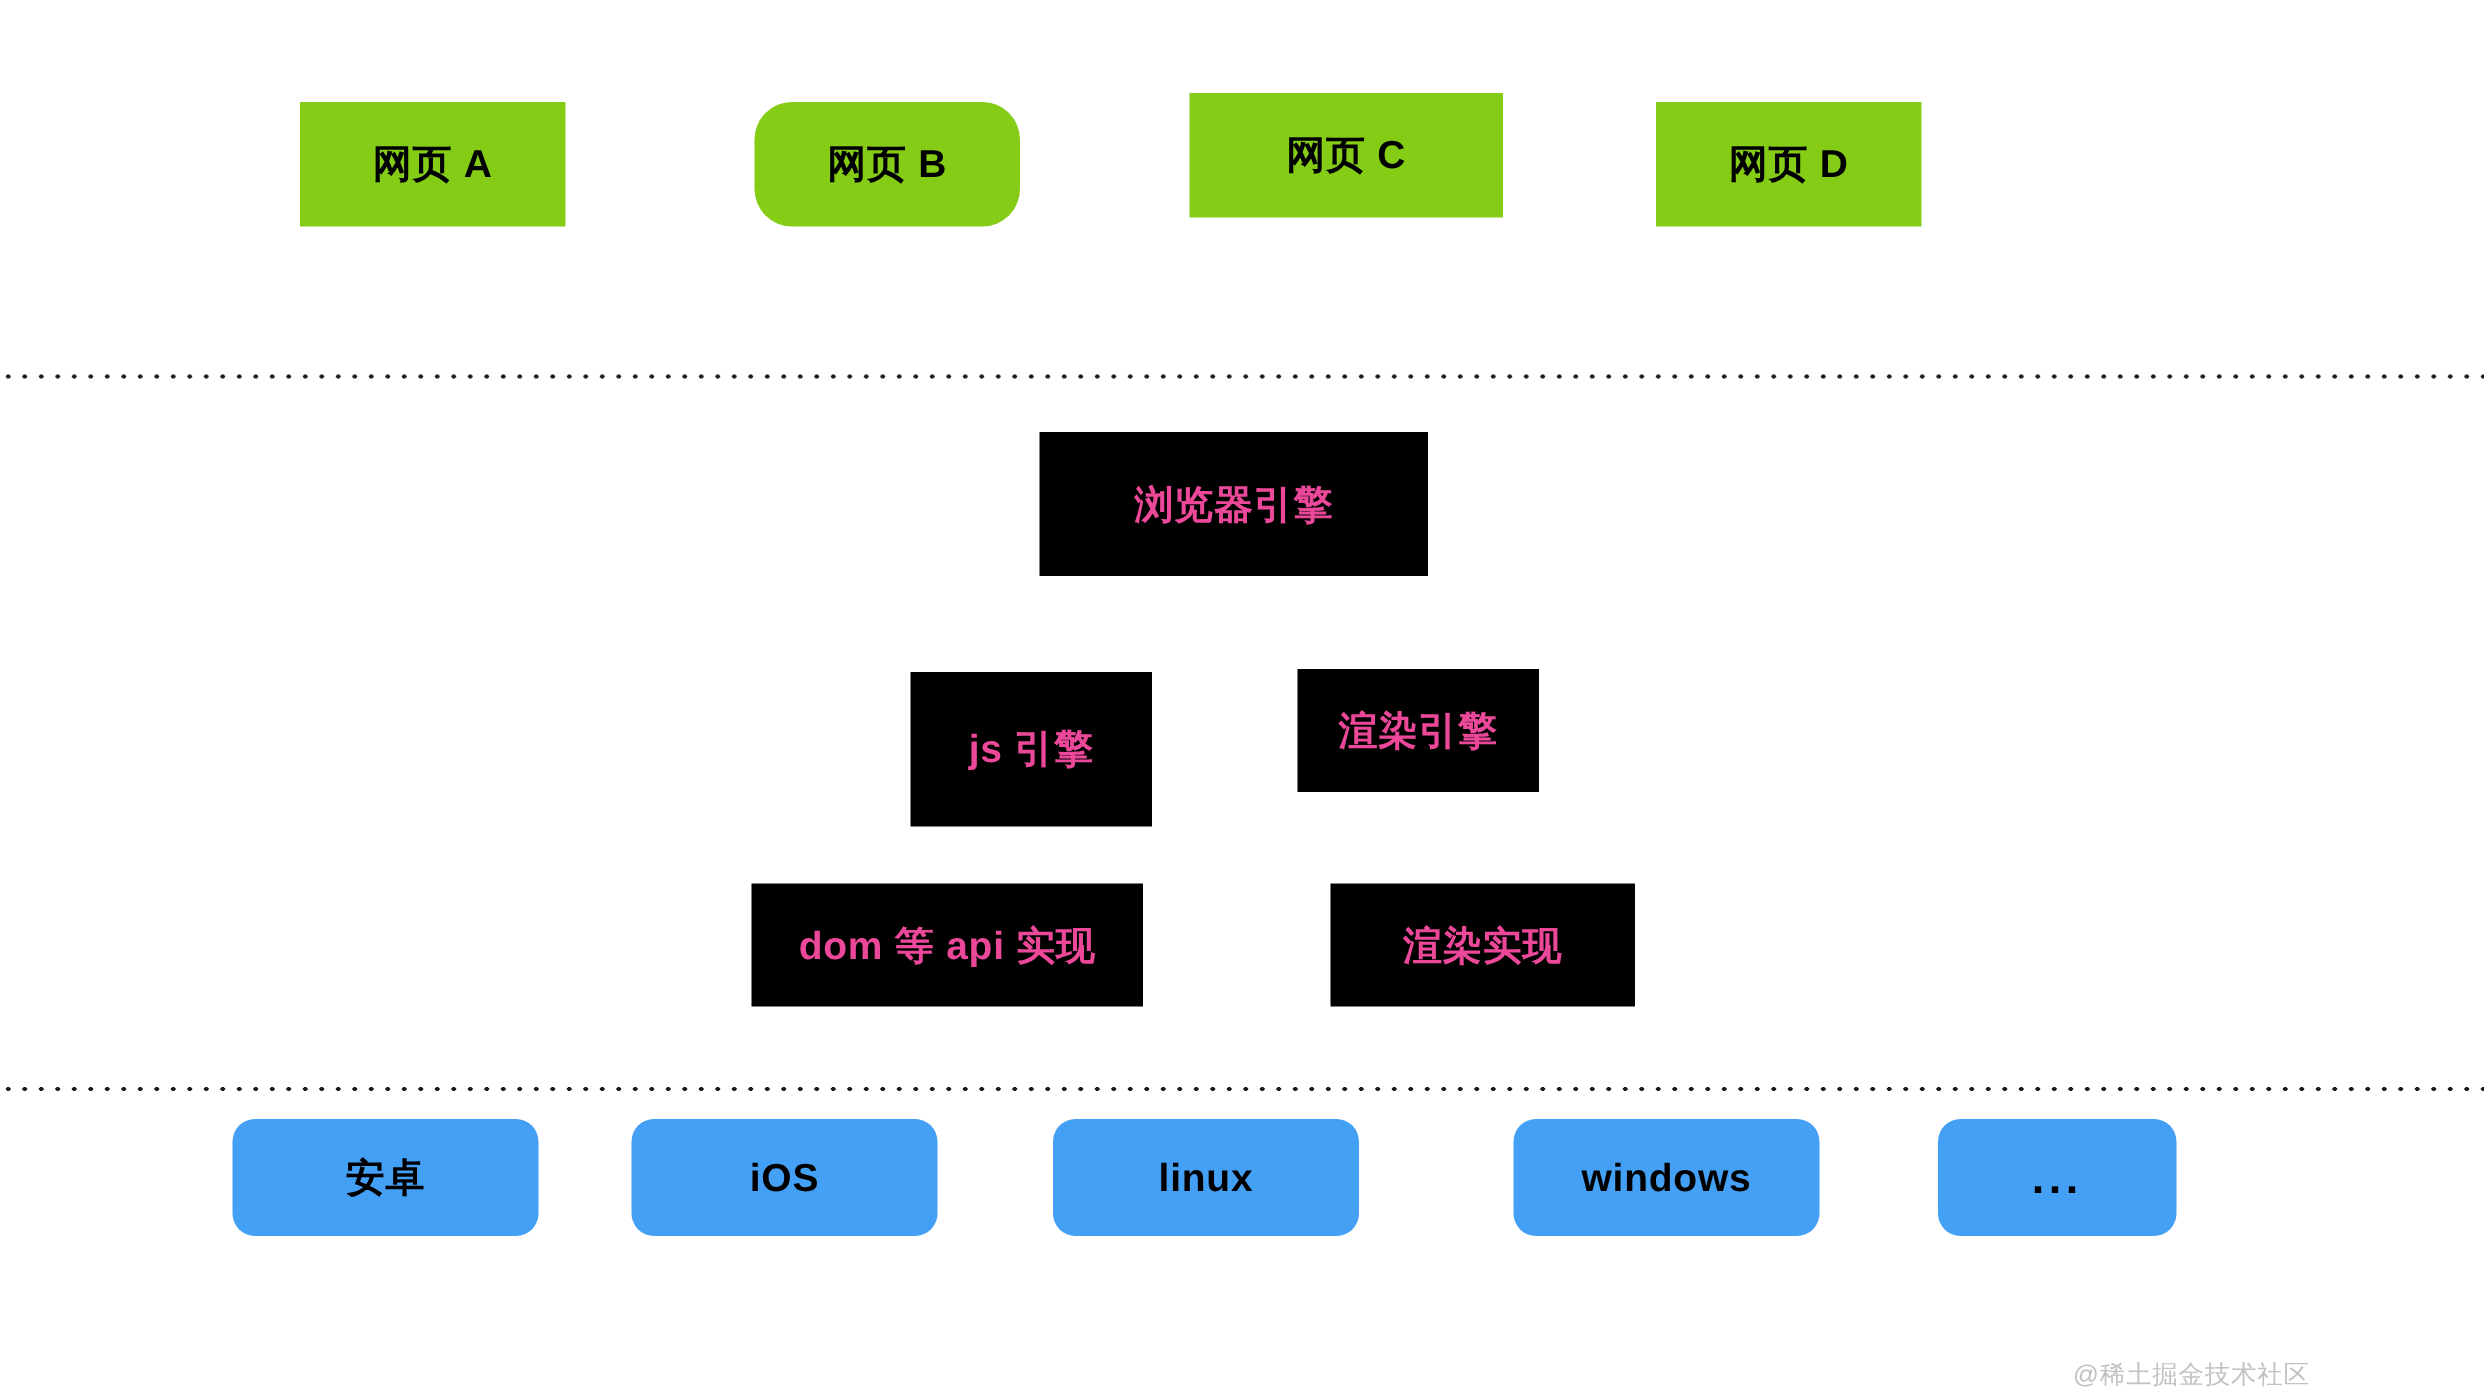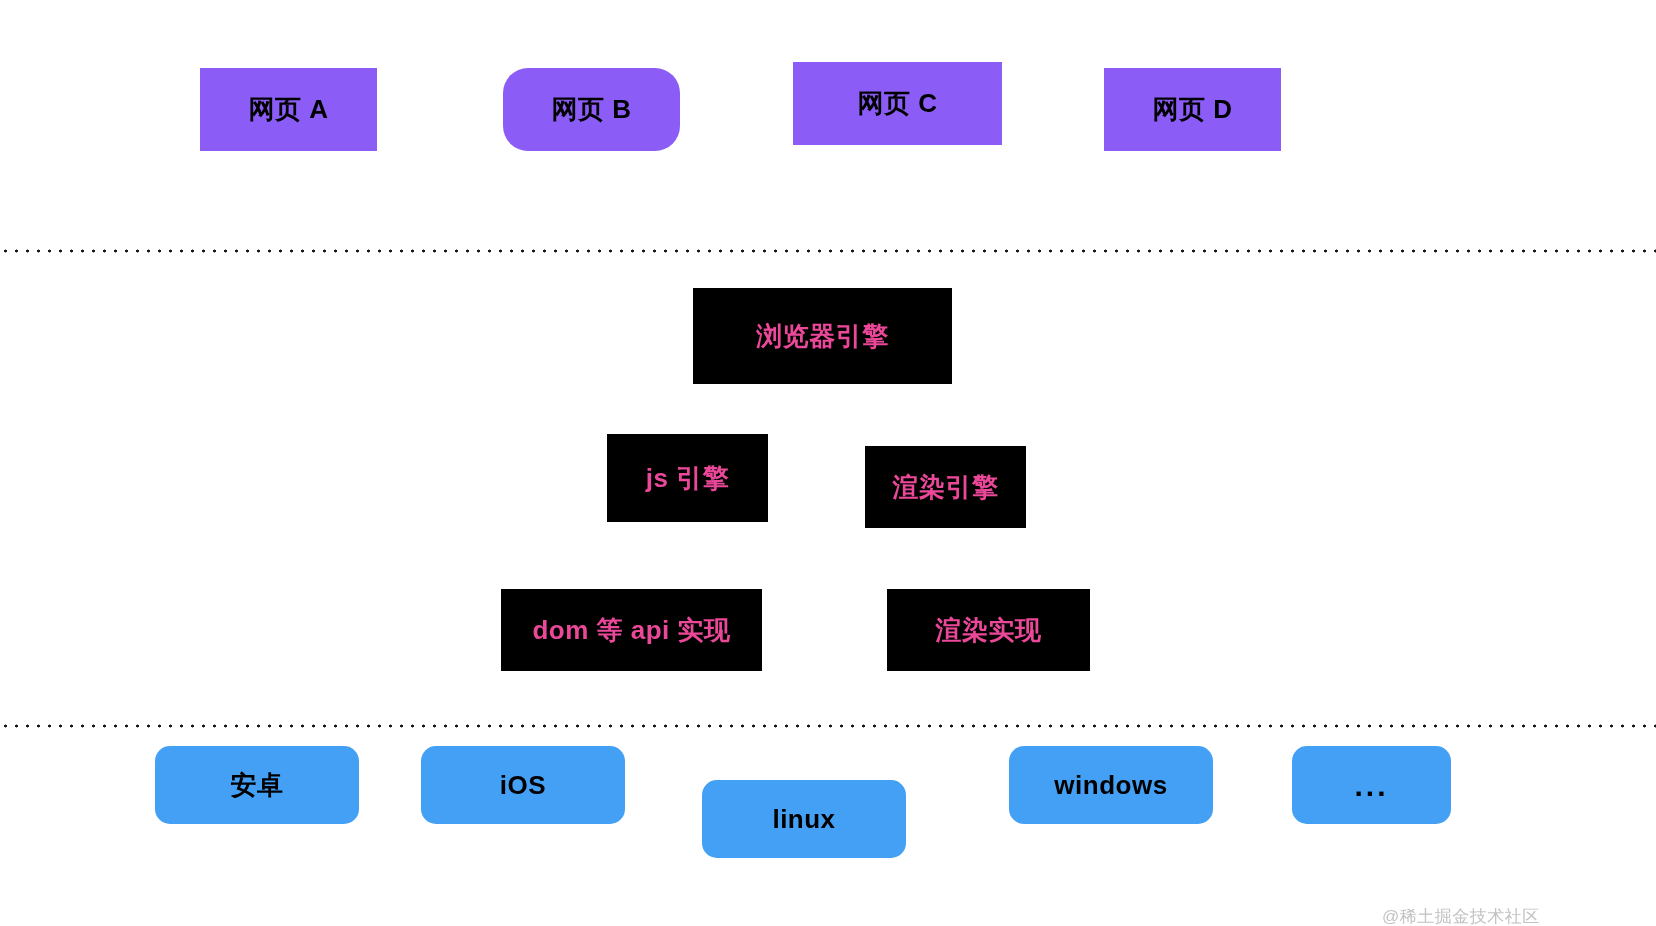--- a/index.html
+++ b/index.html
@@ -22,21 +22,21 @@
     position: absolute;
     display: flex;
     align-items: center;
     justify-content: center;
     box-sizing: border-box;
     text-align: center;
     line-height: 1.1;
     white-space: nowrap;
   }
   .box-web {
-    background: #8b5cf6;
+    background: #84cc16;
     color: #000000;
     font-size: 26px;
     font-weight: 700;
     letter-spacing: 0.5px;
   }
   .box-engine {
     background: #000000;
     color: #ec4899;
     font-size: 26px;
     font-weight: 700;
@@ -86,28 +86,28 @@
       <div class="box box-web" style="left: 1104px; top: 68px; width: 177px; height: 83px;">网页 D</div>
     </div>
 
   <div id="layer-dividers">
       <div class="divider" style="top: 249px;"></div>
       <div class="divider" style="top: 724px;"></div>
     </div>
 
   <div id="layer-browser-engine">
       <div class="box box-engine" style="left: 693px; top: 288px; width: 259px; height: 96px;">浏览器引擎</div>
-      <div class="box box-engine" style="left: 607px; top: 434px; width: 161px; height: 88px; text-align: right;">js 引擎</div>
+      <div class="box box-engine" style="left: 607px; top: 448px; width: 161px; height: 103px; text-align: right;">js 引擎</div>
       <div class="box box-engine" style="left: 865px; top: 446px; width: 161px; height: 82px;">渲染引擎</div>
       <div class="box box-engine" style="left: 501px; top: 589px; width: 261px; height: 82px;">dom 等 api 实现</div>
       <div class="box box-engine" style="left: 887px; top: 589px; width: 203px; height: 82px;">渲染实现</div>
     </div>
 
   <div id="layer-operating-systems">
       <div class="box box-os" style="left: 155px; top: 746px; width: 204px; height: 78px;">安卓</div>
       <div class="box box-os" style="left: 421px; top: 746px; width: 204px; height: 78px;">iOS</div>
-      <div class="box box-os" style="left: 702px; top: 780px; width: 204px; height: 78px;">linux</div>
+      <div class="box box-os" style="left: 702px; top: 746px; width: 204px; height: 78px;">linux</div>
       <div class="box box-os" style="left: 1009px; top: 746px; width: 204px; height: 78px;">windows</div>
       <div class="box box-os is-ellipsis" style="left: 1292px; top: 746px; width: 159px; height: 78px;">...</div>
     </div>
 
   <div class="watermark" id="watermark" style="left: 1382px; top: 865px;">@稀土掘金技术社区</div>
 </div>
 
 </body></html>

